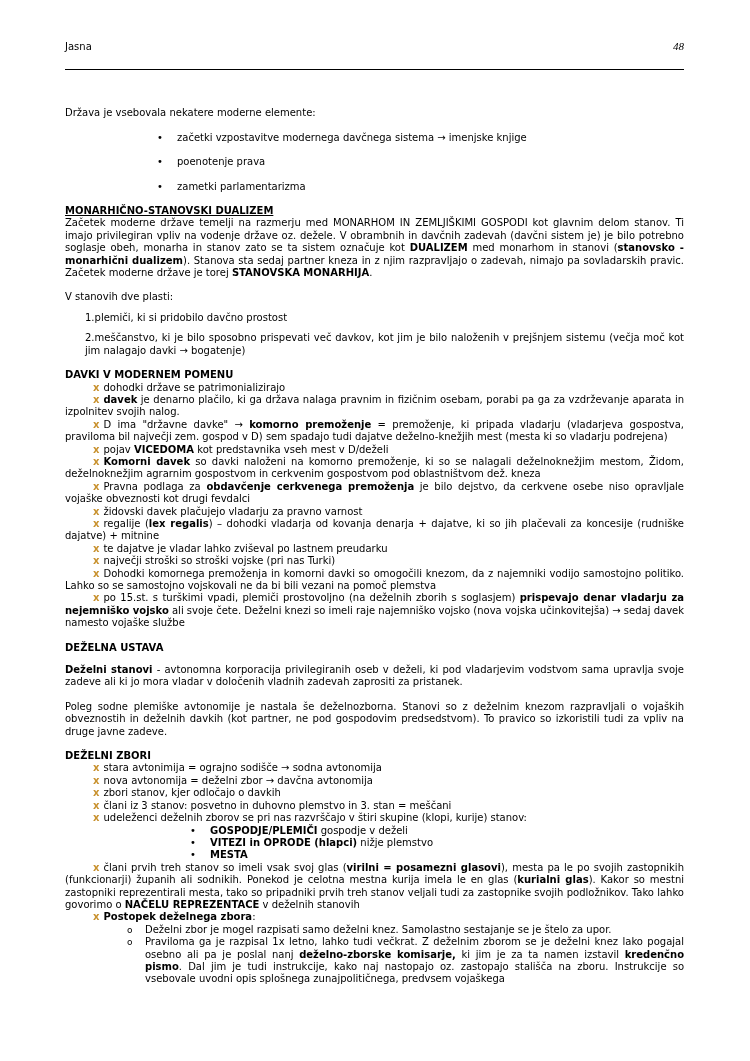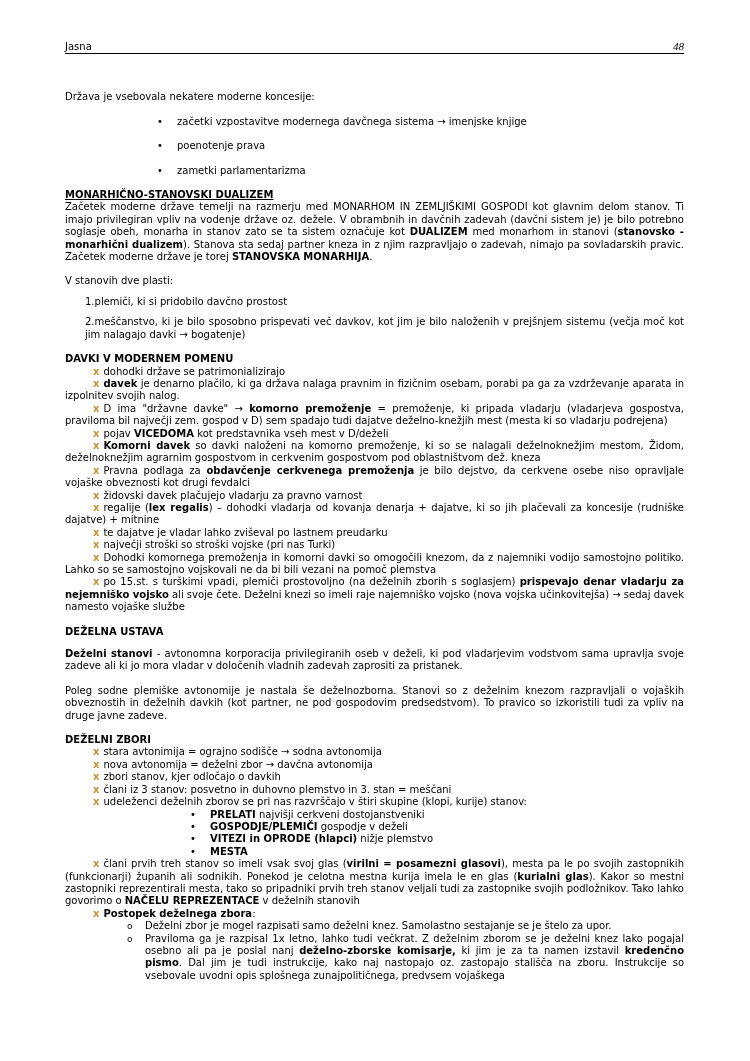--- a/index.html
+++ b/index.html
@@ -5,21 +5,21 @@
   html,body{margin:0;padding:0;}
   body{
     width:750px;height:1061px;overflow:hidden;background:#ffffff;
     font-family:"DejaVu Sans","Liberation Sans",sans-serif;
     font-size:10px;line-height:12.4px;color:#000;
     -webkit-font-smoothing:antialiased;
   }
   .page{padding:40px 66px 0 65px;box-sizing:border-box;width:750px;height:1061px;}
   .page-header{
     display:flex;justify-content:space-between;align-items:baseline;
-    border-bottom:1px solid #000;padding-bottom:0;
+    border-bottom:1px solid #000;padding-bottom:16px;
   }
   .page-header .author{font-size:10px;}
   .page-header .pagenum{font-family:"Liberation Serif","DejaVu Serif",serif;font-style:italic;font-size:11px;}
   .content > :first-child{margin-top:37px;}
   .justify{text-align:justify;}
   .block-paragraph{margin-top:12px;}
   .block-heading{margin-top:12px;font-weight:bold;}
   .block-heading-underlined{margin-top:12px;font-weight:bold;text-decoration:underline;}
   .block-heading-underlined + .block-paragraph{margin-top:0;}
   .block-heading + .block-paragraph{margin-top:10px;}
@@ -42,21 +42,21 @@
 </style>
 </head>
 <body>
 
 <div class="page">
   <div class="page-header">
     <span class="author">Jasna</span>
     <span class="pagenum">48</span>
   </div>
   <div class="content">
-      <div class="block-paragraph">Država je vsebovala nekatere moderne koncesije:</div>
+      <div class="block-paragraph">Država je vsebovala nekatere moderne elemente:</div>
       <div class="block-bullet-list">
         <div class="bullet-item"><span class="dot-marker">•</span>začetki vzpostavitve modernega davčnega sistema → imenjske knjige</div>
         <div class="bullet-item"><span class="dot-marker">•</span>poenotenje prava</div>
         <div class="bullet-item"><span class="dot-marker">•</span>zametki parlamentarizma</div>
       </div>
       <div class="block-heading-underlined">MONARHIČNO-STANOVSKI DUALIZEM</div>
       <div class="block-paragraph justify">Začetek moderne države temelji na razmerju med MONARHOM IN ZEMLJIŠKIMI GOSPODI kot glavnim delom stanov. Ti imajo privilegiran vpliv na vodenje države oz. dežele. V obrambnih in davčnih zadevah (davčni sistem je) je bilo potrebno soglasje obeh, monarha in stanov  zato se ta sistem označuje kot <b>DUALIZEM</b> med monarhom in stanovi (<b>stanovsko - monarhični dualizem</b>). Stanova sta sedaj partner kneza in z njim razpravljajo o zadevah, nimajo pa sovladarskih pravic. Začetek moderne države je torej <b>STANOVSKA MONARHIJA</b>.</div>
       <div class="block-paragraph">V stanovih dve plasti:</div>
       <div class="block-num-list">
         <div class="num-item justify"><span class="num-marker">1.</span>plemiči, ki si pridobilo davčno prostost</div>
@@ -83,21 +83,20 @@
       <div class="block-paragraph justify"><b>Deželni stanovi</b> - avtonomna korporacija privilegiranih oseb v deželi, ki pod vladarjevim vodstvom sama upravlja svoje zadeve ali ki jo mora vladar v določenih vladnih zadevah zaprositi za pristanek.</div>
       <div class="block-paragraph justify">Poleg sodne plemiške avtonomije je nastala še deželnozborna. Stanovi so z deželnim knezom razpravljali o vojaških obveznostih in deželnih davkih (kot partner, ne pod gospodovim predsedstvom). To pravico so izkoristili tudi za vpliv na druge javne zadeve.</div>
       <div class="block-heading">DEŽELNI ZBORI</div>
       <div class="block-x-list">
         <div class="x-item justify"><span class="x-marker">x</span>stara avtonimija = ograjno sodišče → sodna avtonomija</div>
         <div class="x-item justify"><span class="x-marker">x</span>nova avtonomija = deželni zbor → davčna avtonomija</div>
         <div class="x-item justify"><span class="x-marker">x</span>zbori stanov, kjer odločajo o davkih</div>
         <div class="x-item justify"><span class="x-marker">x</span>člani iz 3 stanov: posvetno in duhovno plemstvo in 3. stan = meščani</div>
         <div class="x-item justify"><span class="x-marker">x</span>udeleženci deželnih zborov se pri nas razvrščajo v štiri skupine (klopi, kurije) stanov:</div>
         <div class="sub-bullet-list">
-          <div class="sub-bullet-item"><span class="dot-marker">•</span><b>PRELATI</b> najvišji cerkveni dostojanstveniki</div>
           <div class="sub-bullet-item"><span class="dot-marker">•</span><b>GOSPODJE/PLEMIČI</b> gospodje v deželi</div>
           <div class="sub-bullet-item"><span class="dot-marker">•</span><b>VITEZI in OPRODE (hlapci)</b> nižje plemstvo</div>
           <div class="sub-bullet-item"><span class="dot-marker">•</span><b>MESTA</b></div>
         </div>
         <div class="x-item justify"><span class="x-marker">x</span>člani prvih treh stanov so imeli vsak svoj glas (<b>virilni = posamezni glasovi</b>), mesta pa le po svojih zastopnikih (funkcionarji) županih ali sodnikih. Ponekod je celotna mestna kurija imela le en glas (<b>kurialni glas</b>). Kakor so mestni zastopniki reprezentirali mesta, tako so pripadniki prvih treh stanov veljali tudi za zastopnike svojih podložnikov. Tako lahko govorimo o <b>NAČELU REPREZENTACE</b> v deželnih stanovih</div>
         <div class="x-item justify"><span class="x-marker">x</span><b>Postopek deželnega zbora</b>:</div>
         <div class="o-list">
           <div class="o-item justify"><span class="o-marker">o</span>Deželni zbor  je mogel razpisati samo deželni knez. Samolastno sestajanje se je štelo za upor.</div>
           <div class="o-item justify"><span class="o-marker">o</span>Praviloma ga je razpisal 1x letno, lahko tudi večkrat. Z deželnim zborom se je deželni knez lako pogajal osebno ali pa je poslal nanj <b>deželno-zborske komisarje,</b> ki jim je za ta namen izstavil <b>kredenčno pismo</b>. Dal jim je tudi instrukcije, kako naj nastopajo oz. zastopajo stališča na zboru. Instrukcije so vsebovale uvodni opis splošnega zunajpolitičnega, predvsem vojaškega</div>
         </div>

